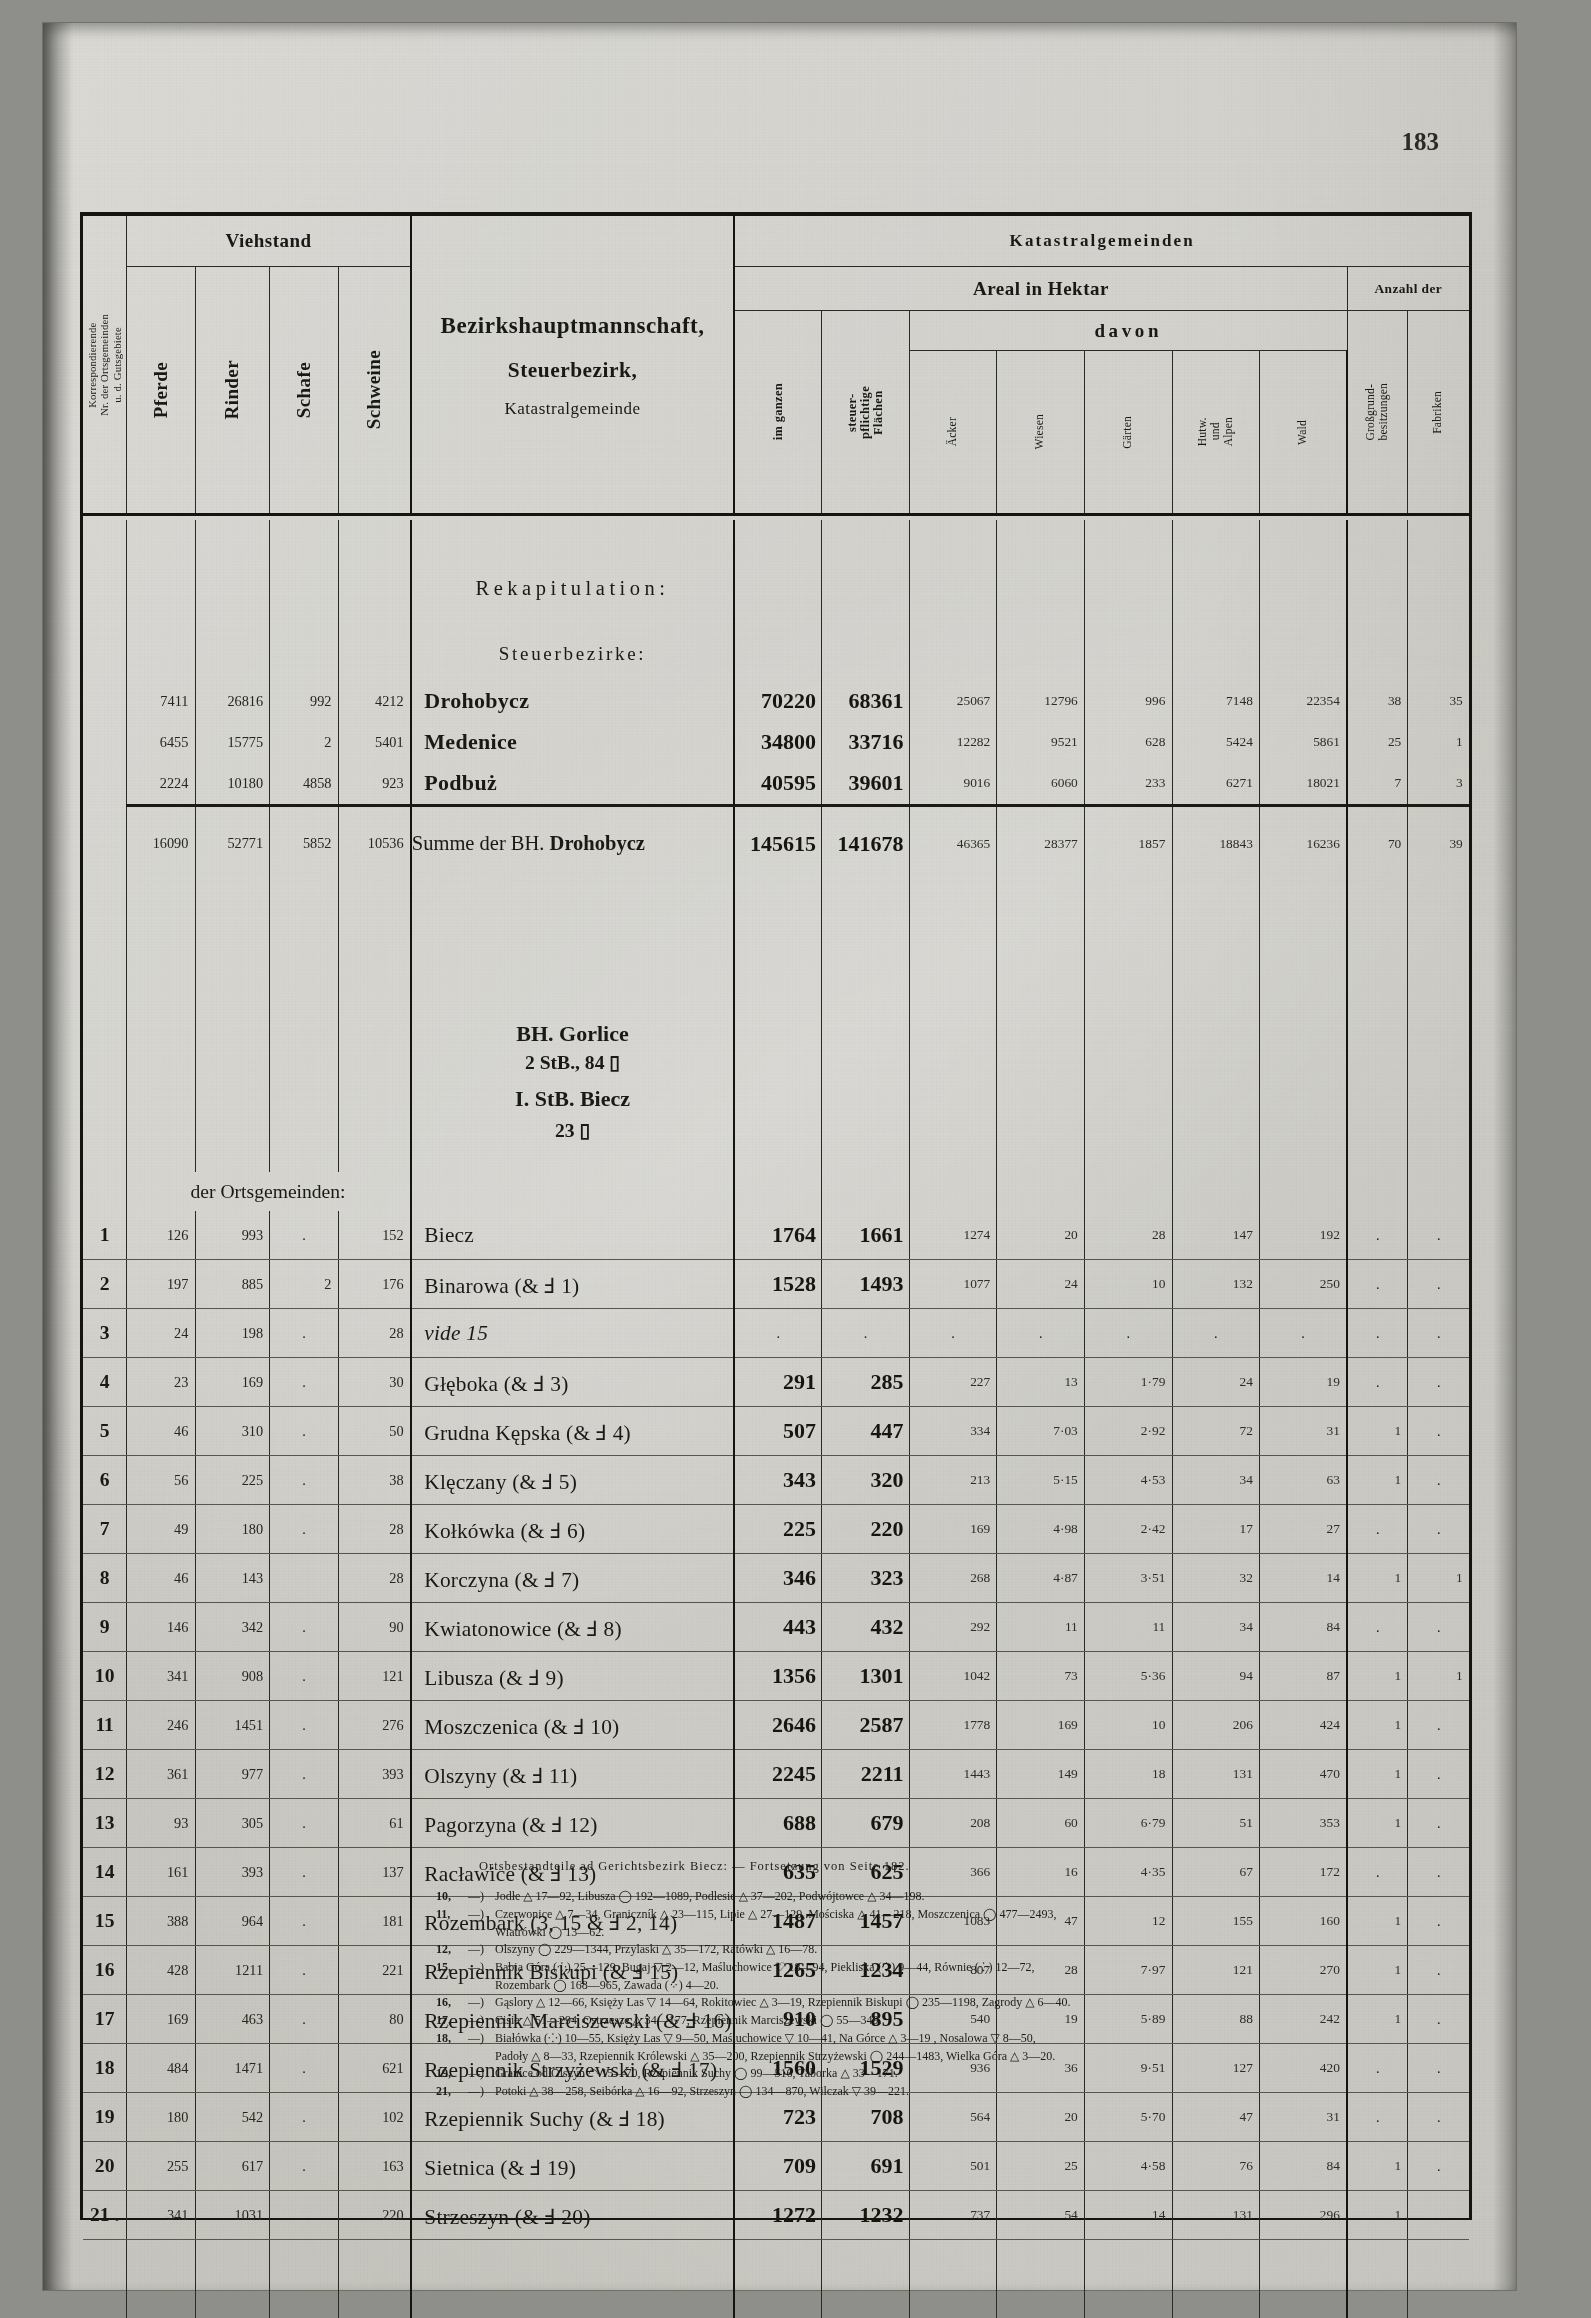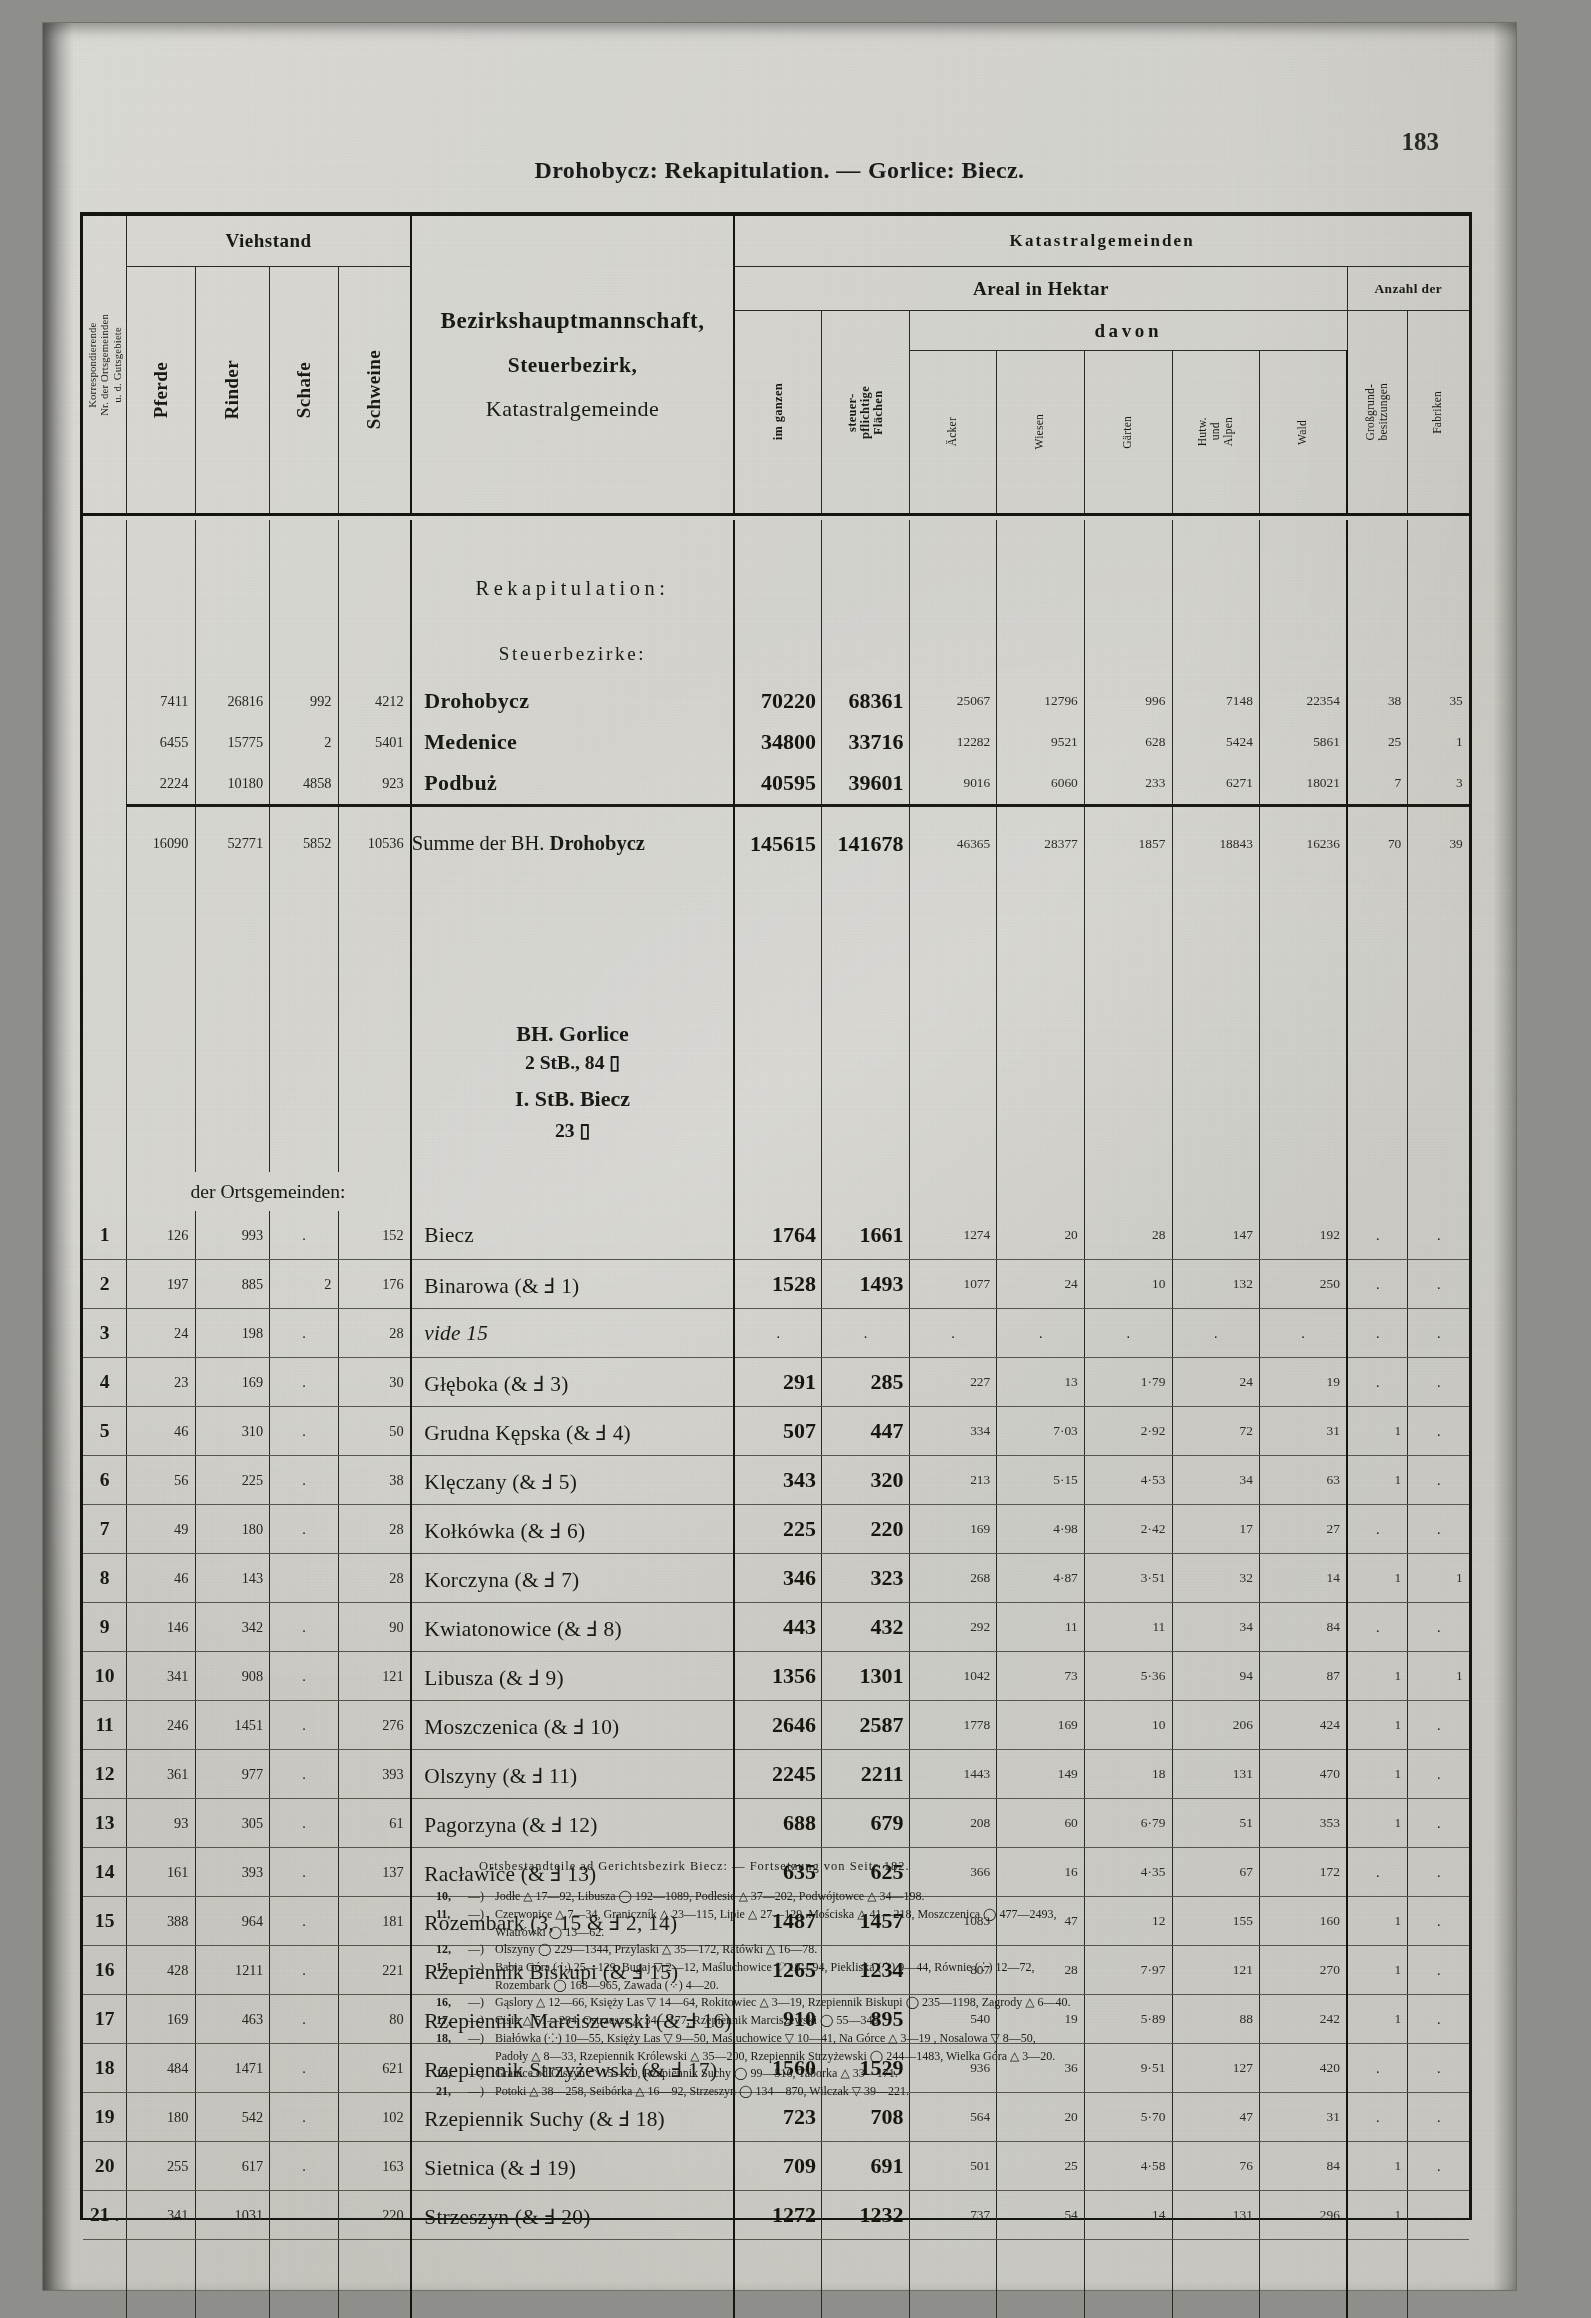--- a/index.html
+++ b/index.html
@@ -115,25 +115,20 @@
 </head>
 <body>
 
 <div id="paper">
   <div id="grain"></div>
   <div id="leftshadow"></div>
   <div id="rightshadow"></div>
 
   <div id="pageno">183</div>
 
-  <div id="runhead">
-    <span>Drohobycz: Rekapitulation.</span>
-    <span class="sp">—</span>
-    <span>Gorlice: Biecz.</span>
-  </div>
 
   <div id="tbl">
   <table>
     <colgroup>
       <col style="width:41px">
       <col style="width:64px">
           <col style="width:70px">
           <col style="width:64px">
           <col style="width:68px">
       <col style="width:303px">
@@ -158,21 +153,21 @@
             <span>u. d. Gutsgebiete</span>
           </div>
         </div>
       </td>
 
       <td colspan="4" class="hdr hrule vrT" style="height:50px">Viehstand</td>
 
       <td rowspan="4" class="hdr vrT" style="line-height:2.0">
         <div style="font-size:23px">Bezirkshauptmannschaft,</div>
         <div style="font-size:21.4px">Steuerbezirk,</div>
-        <div style="font-size:22px;font-weight:normal">Katastralgemeinde</div>
+        <div style="font-size:17px;font-weight:normal">Katastralgemeinde</div>
       </td>
 
       <td colspan="9" class="hdrL hrule" style="height:50px">Katastralgemeinden</td>
     </tr>
 
     <tr>
       <td rowspan="3" class="vr">
         <div class="hcellwrap">
                 <div class="vert vb">Pferde</div>
               </div>

